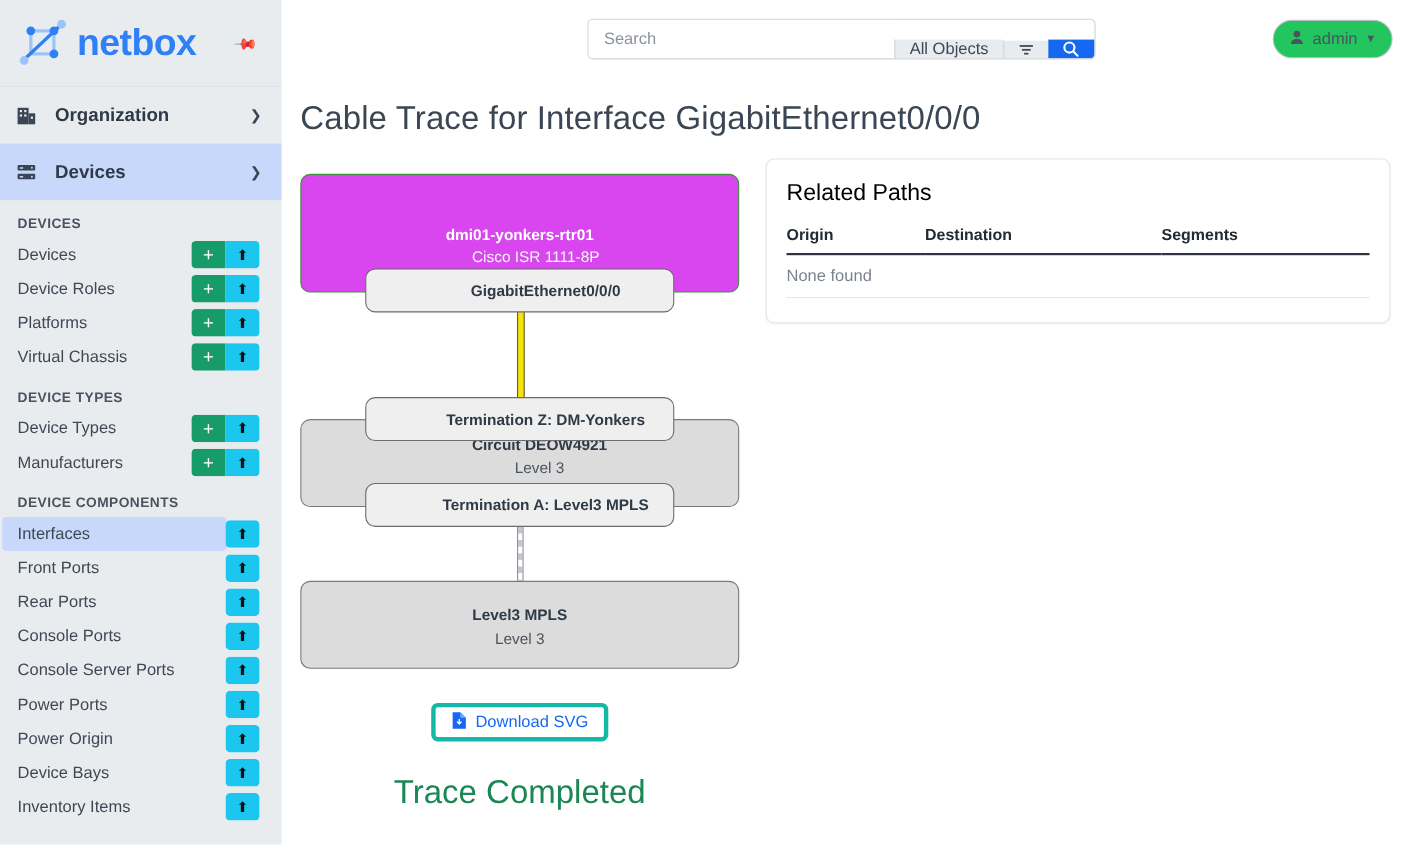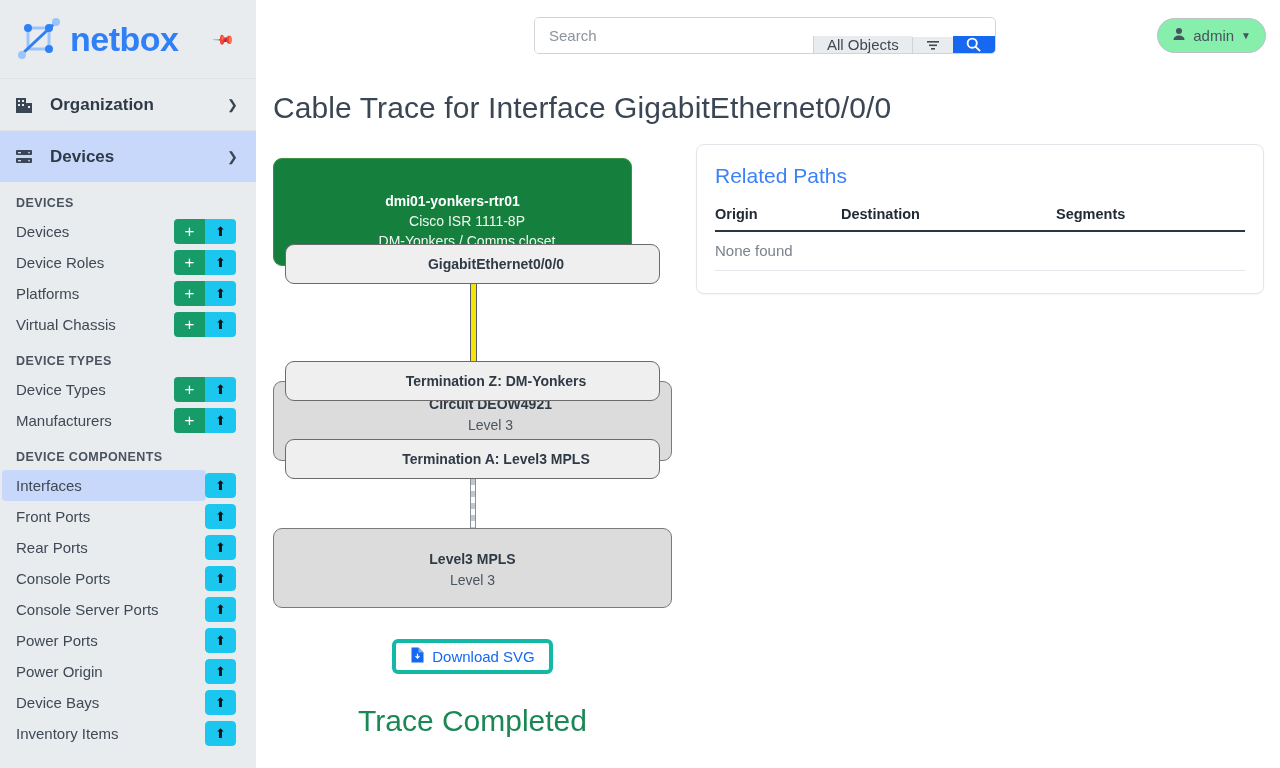--- a/index.html
+++ b/index.html
@@ -120,21 +120,21 @@
   .search-go {
     display: flex; align-items: center; justify-content: center;
     width: 42px; background: #1668f0; cursor: pointer;
   }
   .user-btn {
     position: absolute; right: 14px; top: 18px;
     display: flex; align-items: center; gap: 7px;
     height: 35px; padding: 0 14px;
     border: 1px solid #b9c0c8; border-radius: 18px;
     font-size: 15px; color: #4a5360; cursor: pointer;
-    background: #86efac;
+    background: #22c55e;
   }
 
   
   .main { position: absolute; left: 256px; top: 71px; width: 1024px; height: 697px; }
   .page-title {
     position: absolute; left: 17px; top: 0;
     font-size: 30px; font-weight: normal; color: #3b4654;
     letter-spacing: .1px;
   }
 
@@ -146,31 +146,31 @@
   .node {
     position: relative;
     border: 1px solid #5b5b5b;
     border-radius: 9px;
     text-align: center;
     font-size: 14px;
   }
   .node .t1 { font-weight: bold; font-size: 14px; }
   .node .t2 { font-size: 14px; }
   .node-device {
-    background: #15803d; color: #fff;
-    width: 359px; height: 108px;
-    padding-top: 32px; line-height: 20px;
+    background: #d946ef; color: #fff;
+    width: 399px; height: 108px;
+    padding-top: 44px; line-height: 20px;
     border-color: #3d9141;
   }
   .node-device .t1 { color:#fff; }
   .node-device .t2 { color:#f2f8f2;margin-left:29px; }
 
   .node-term {
     background: #efefef; color: #2f3a47;
-    width: 375px; height: 40px;
+    width: 281px; height: 40px;
     margin: -22px auto 0 auto;
     display: flex; align-items: center; justify-content: center;
     border-color: #6b6b6b;
     z-index: 3;
     padding-left: 47px;
   }
   .node-circuit {
     background: #dcdcdc; color: #2f3a47;
     width: 399px; height: 80px;
     margin: -20px auto 0 auto;
@@ -235,21 +235,21 @@
   
   .card {
     position: absolute; left: 440px; top: 73px;
     width: 568px;
     background: #fff;
     border: 1px solid #e2e6ea;
     border-radius: 8px;
     padding: 19px 18px 22px 18px;
     box-shadow: 0 1px 2px rgba(0,0,0,.04);
   }
-  .card-title { font-size: 21px; color: #3b82f6; margin-bottom: 18px; }
+  .card-title { font-size: 21px; color: #000000; margin-bottom: 18px; }
   table.paths { width: 100%; border-collapse: collapse; }
   table.paths th {
     text-align: left; font-size: 14.5px; font-weight: bold;
     color: #222a33; padding: 0 0 8px 0;
     border-bottom: 2px solid #2d3540;
   }
   table.paths th.c-origin { width: 126px; }
   table.paths th.c-dest { width: 215px; }
   table.paths td {
     font-size: 15px; color: #7a838d;

